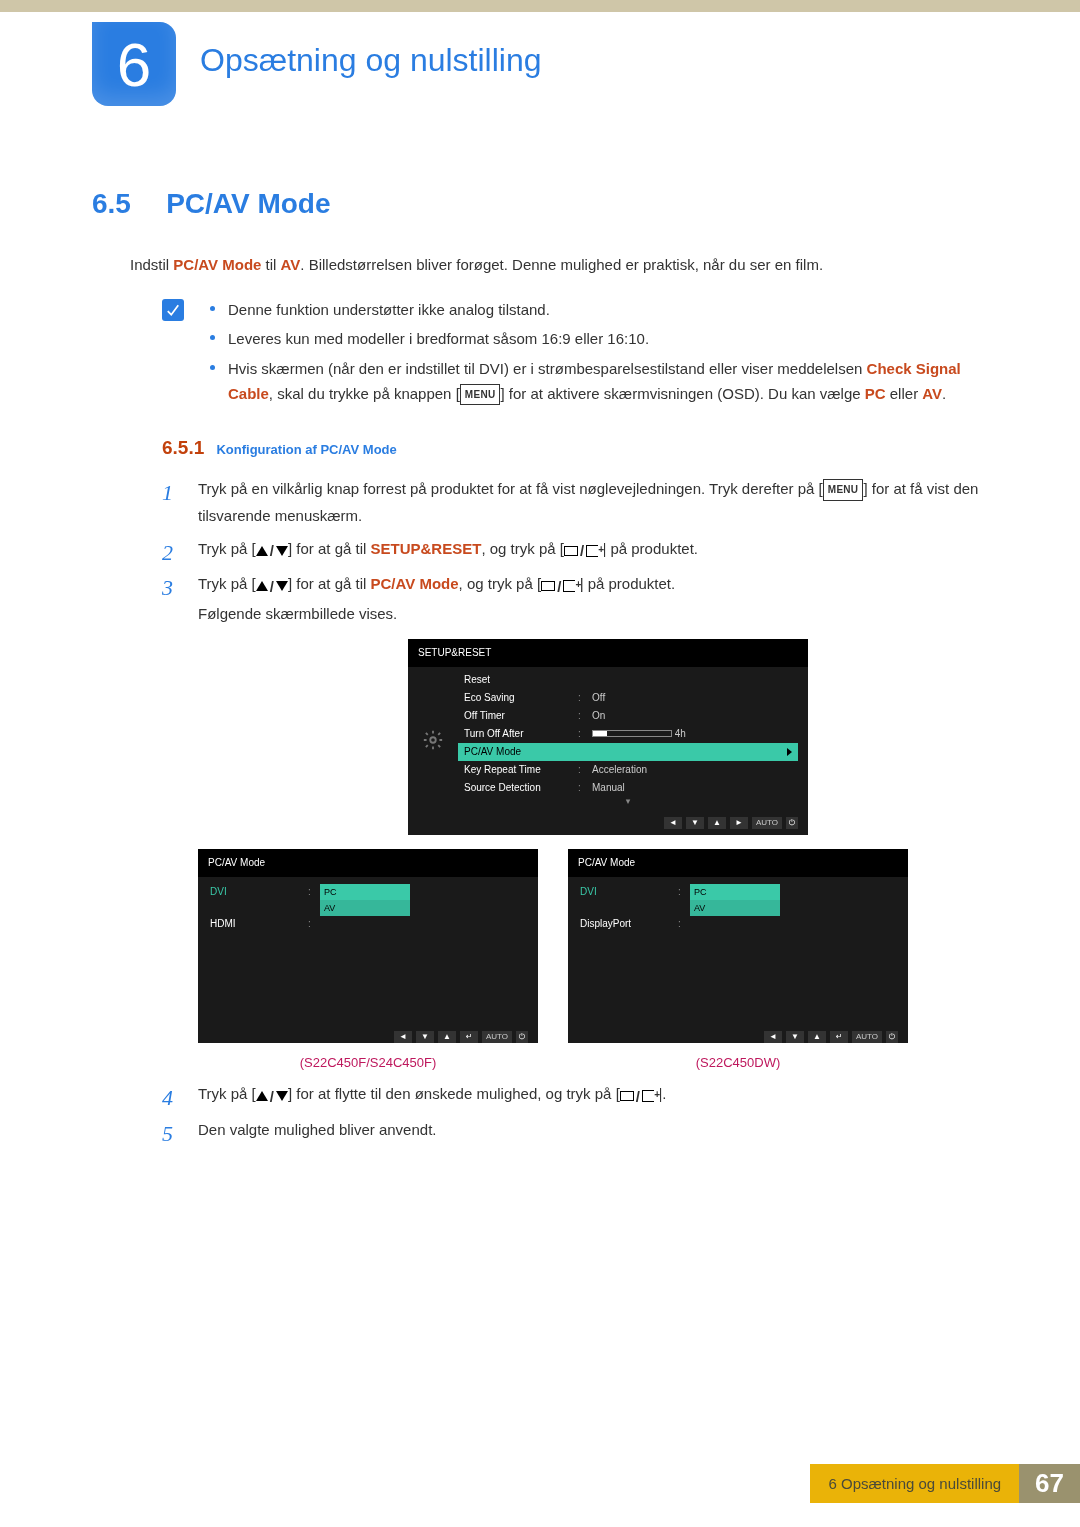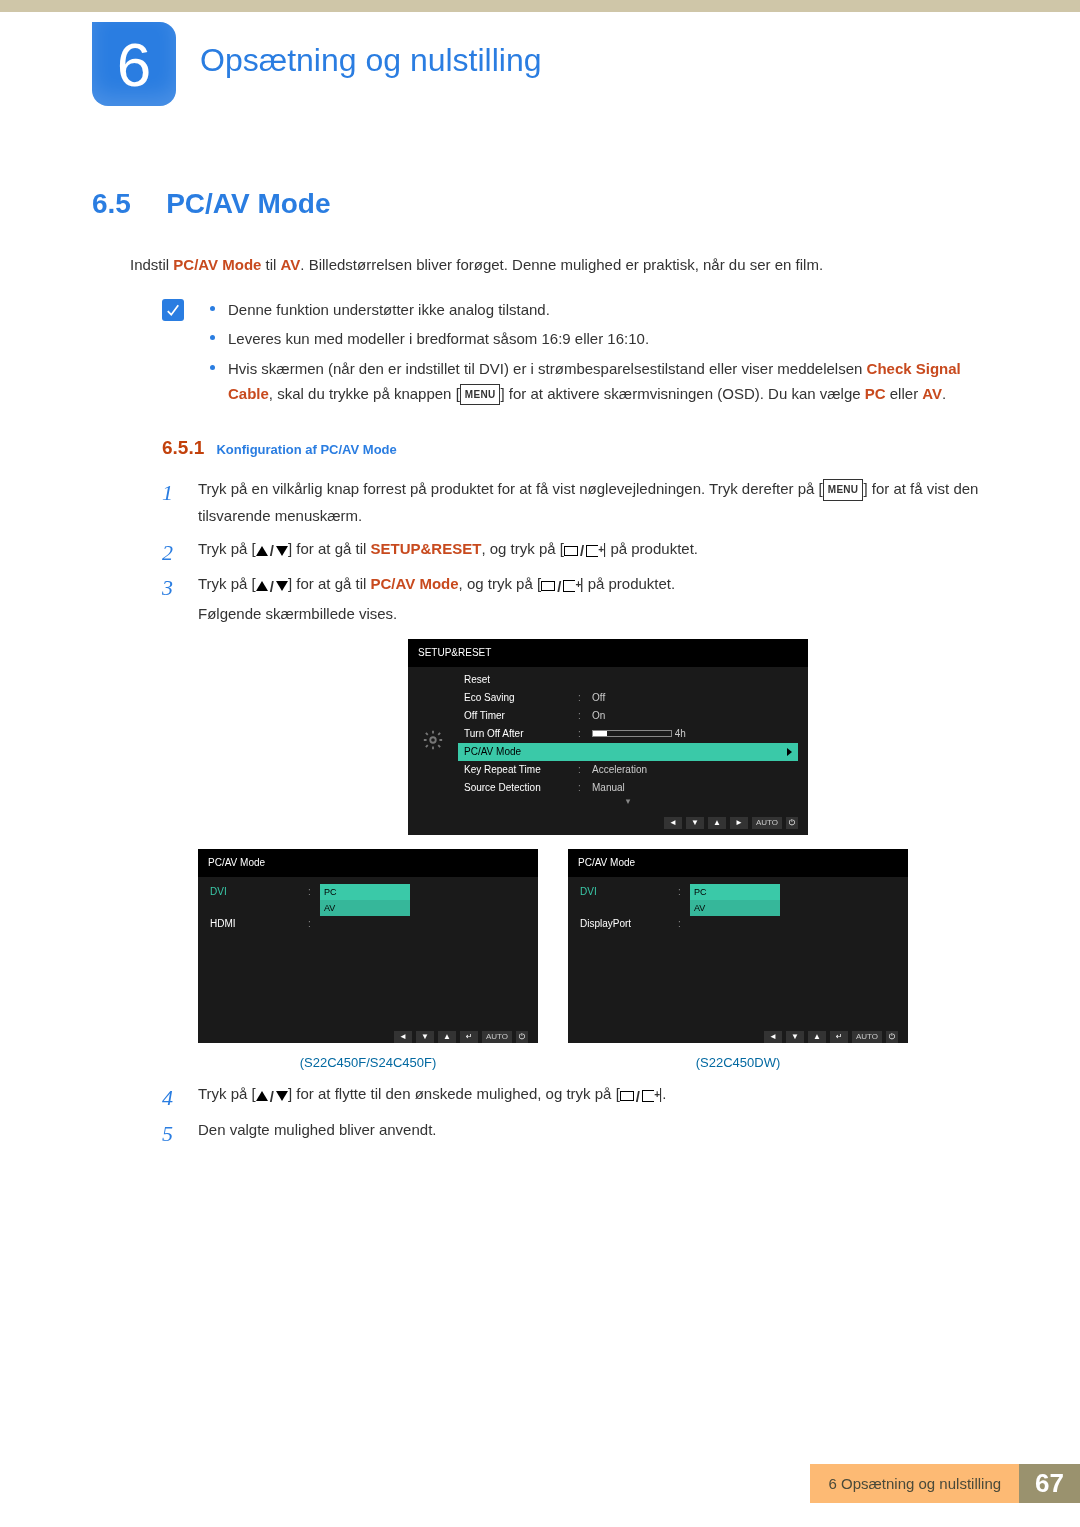--- a/index.html
+++ b/index.html
@@ -274,33 +274,33 @@
     color:#000;
     padding: 0 4px;
     font-size:9px;
     min-width: 90px;
   }
   .pill.dim { opacity:0.9; }
   .osd-caption {
     text-align: center;
     font-size: 13px;
     margin-top: 8px;
-    color: #0369a1;
+    color: #be185d;
   }
 
   
   .footer {
     position: absolute;
     bottom: 24px; right: 0; left: 0;
     display: flex;
     justify-content: flex-end;
     align-items: stretch;
   }
   .footer-label {
-    background: #fdba74;
+    background: #eab308;
     color: #4a4a3a;
     font-size: 15px;
     padding: 10px 18px;
     display:flex; align-items:center;
   }
   .footer-page {
     background: #9a926e;
     color: #fff;
     font-size: 26px;
     font-weight: bold;

